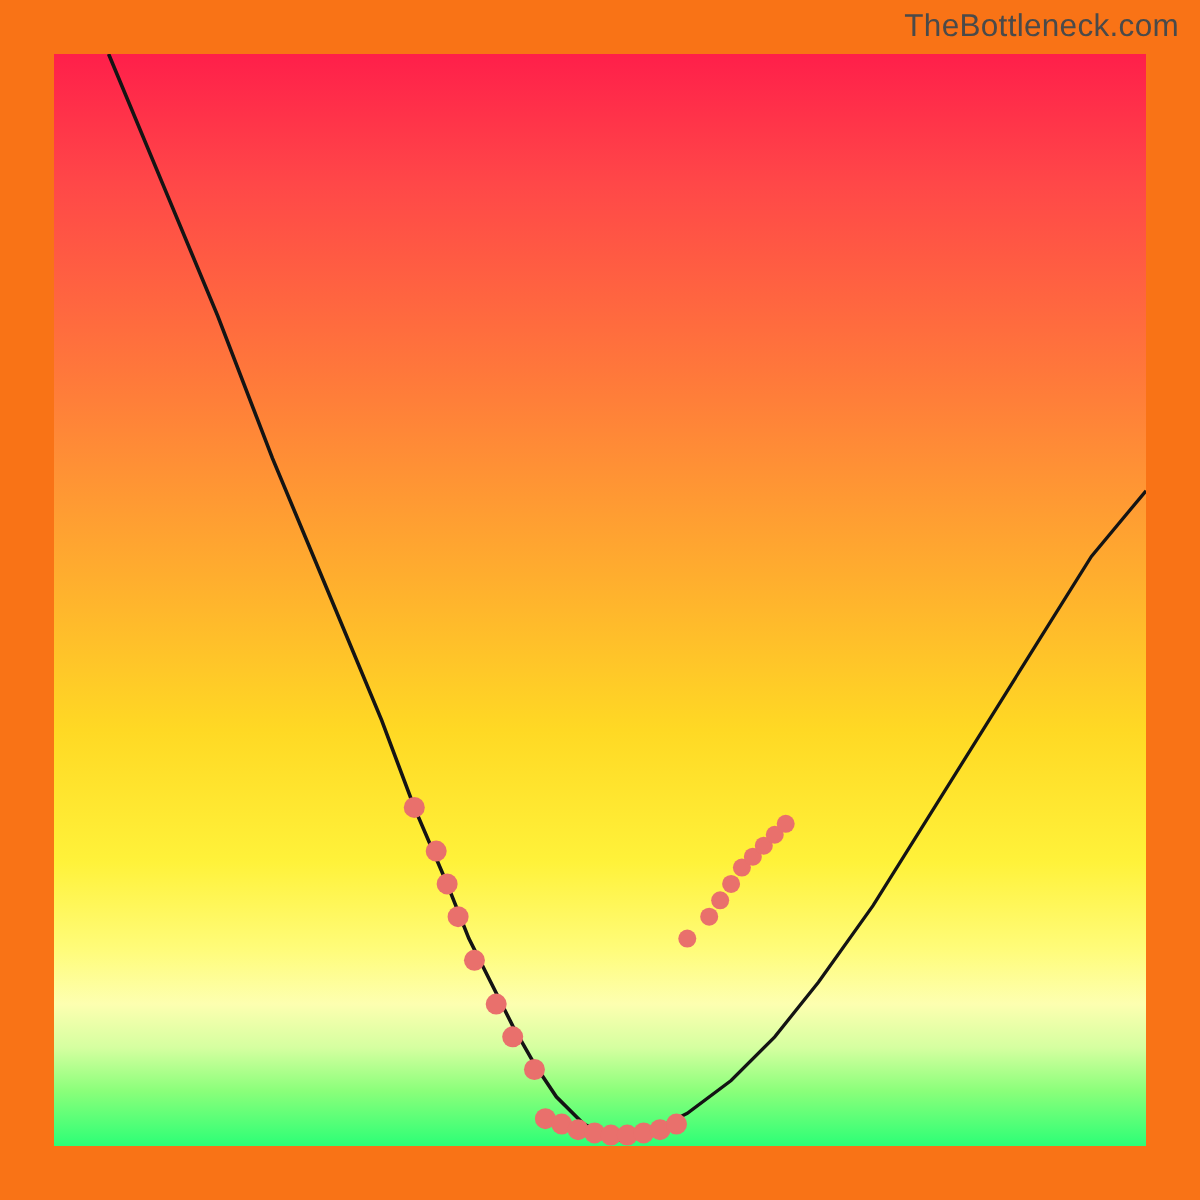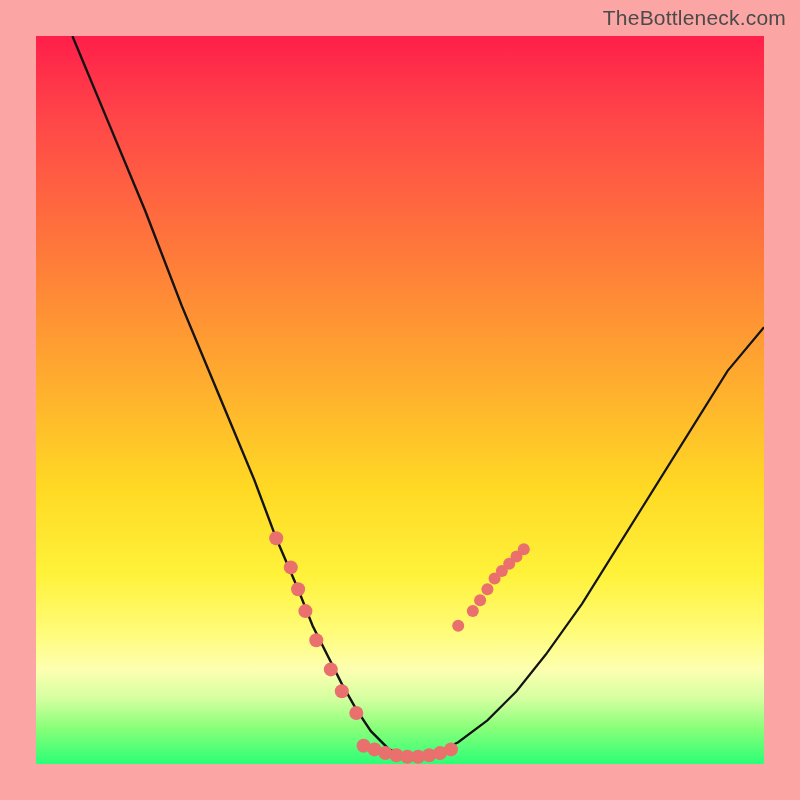--- a/index.html
+++ b/index.html
@@ -10,21 +10,21 @@
     overflow: hidden;
     background: #000;
     font-family: Arial, Helvetica, sans-serif;
   }
   .frame {
     position: absolute;
     top: 0;
     left: 0;
     width: 800px;
     height: 800px;
-    background: #fca5a5;
+    background: #f97316;
     text-decoration: underline;
   }
   .plot-area {
     position: absolute;
     top: 36px;
     left: 36px;
     width: 728px;
     height: 728px;
     
     background: linear-gradient(

